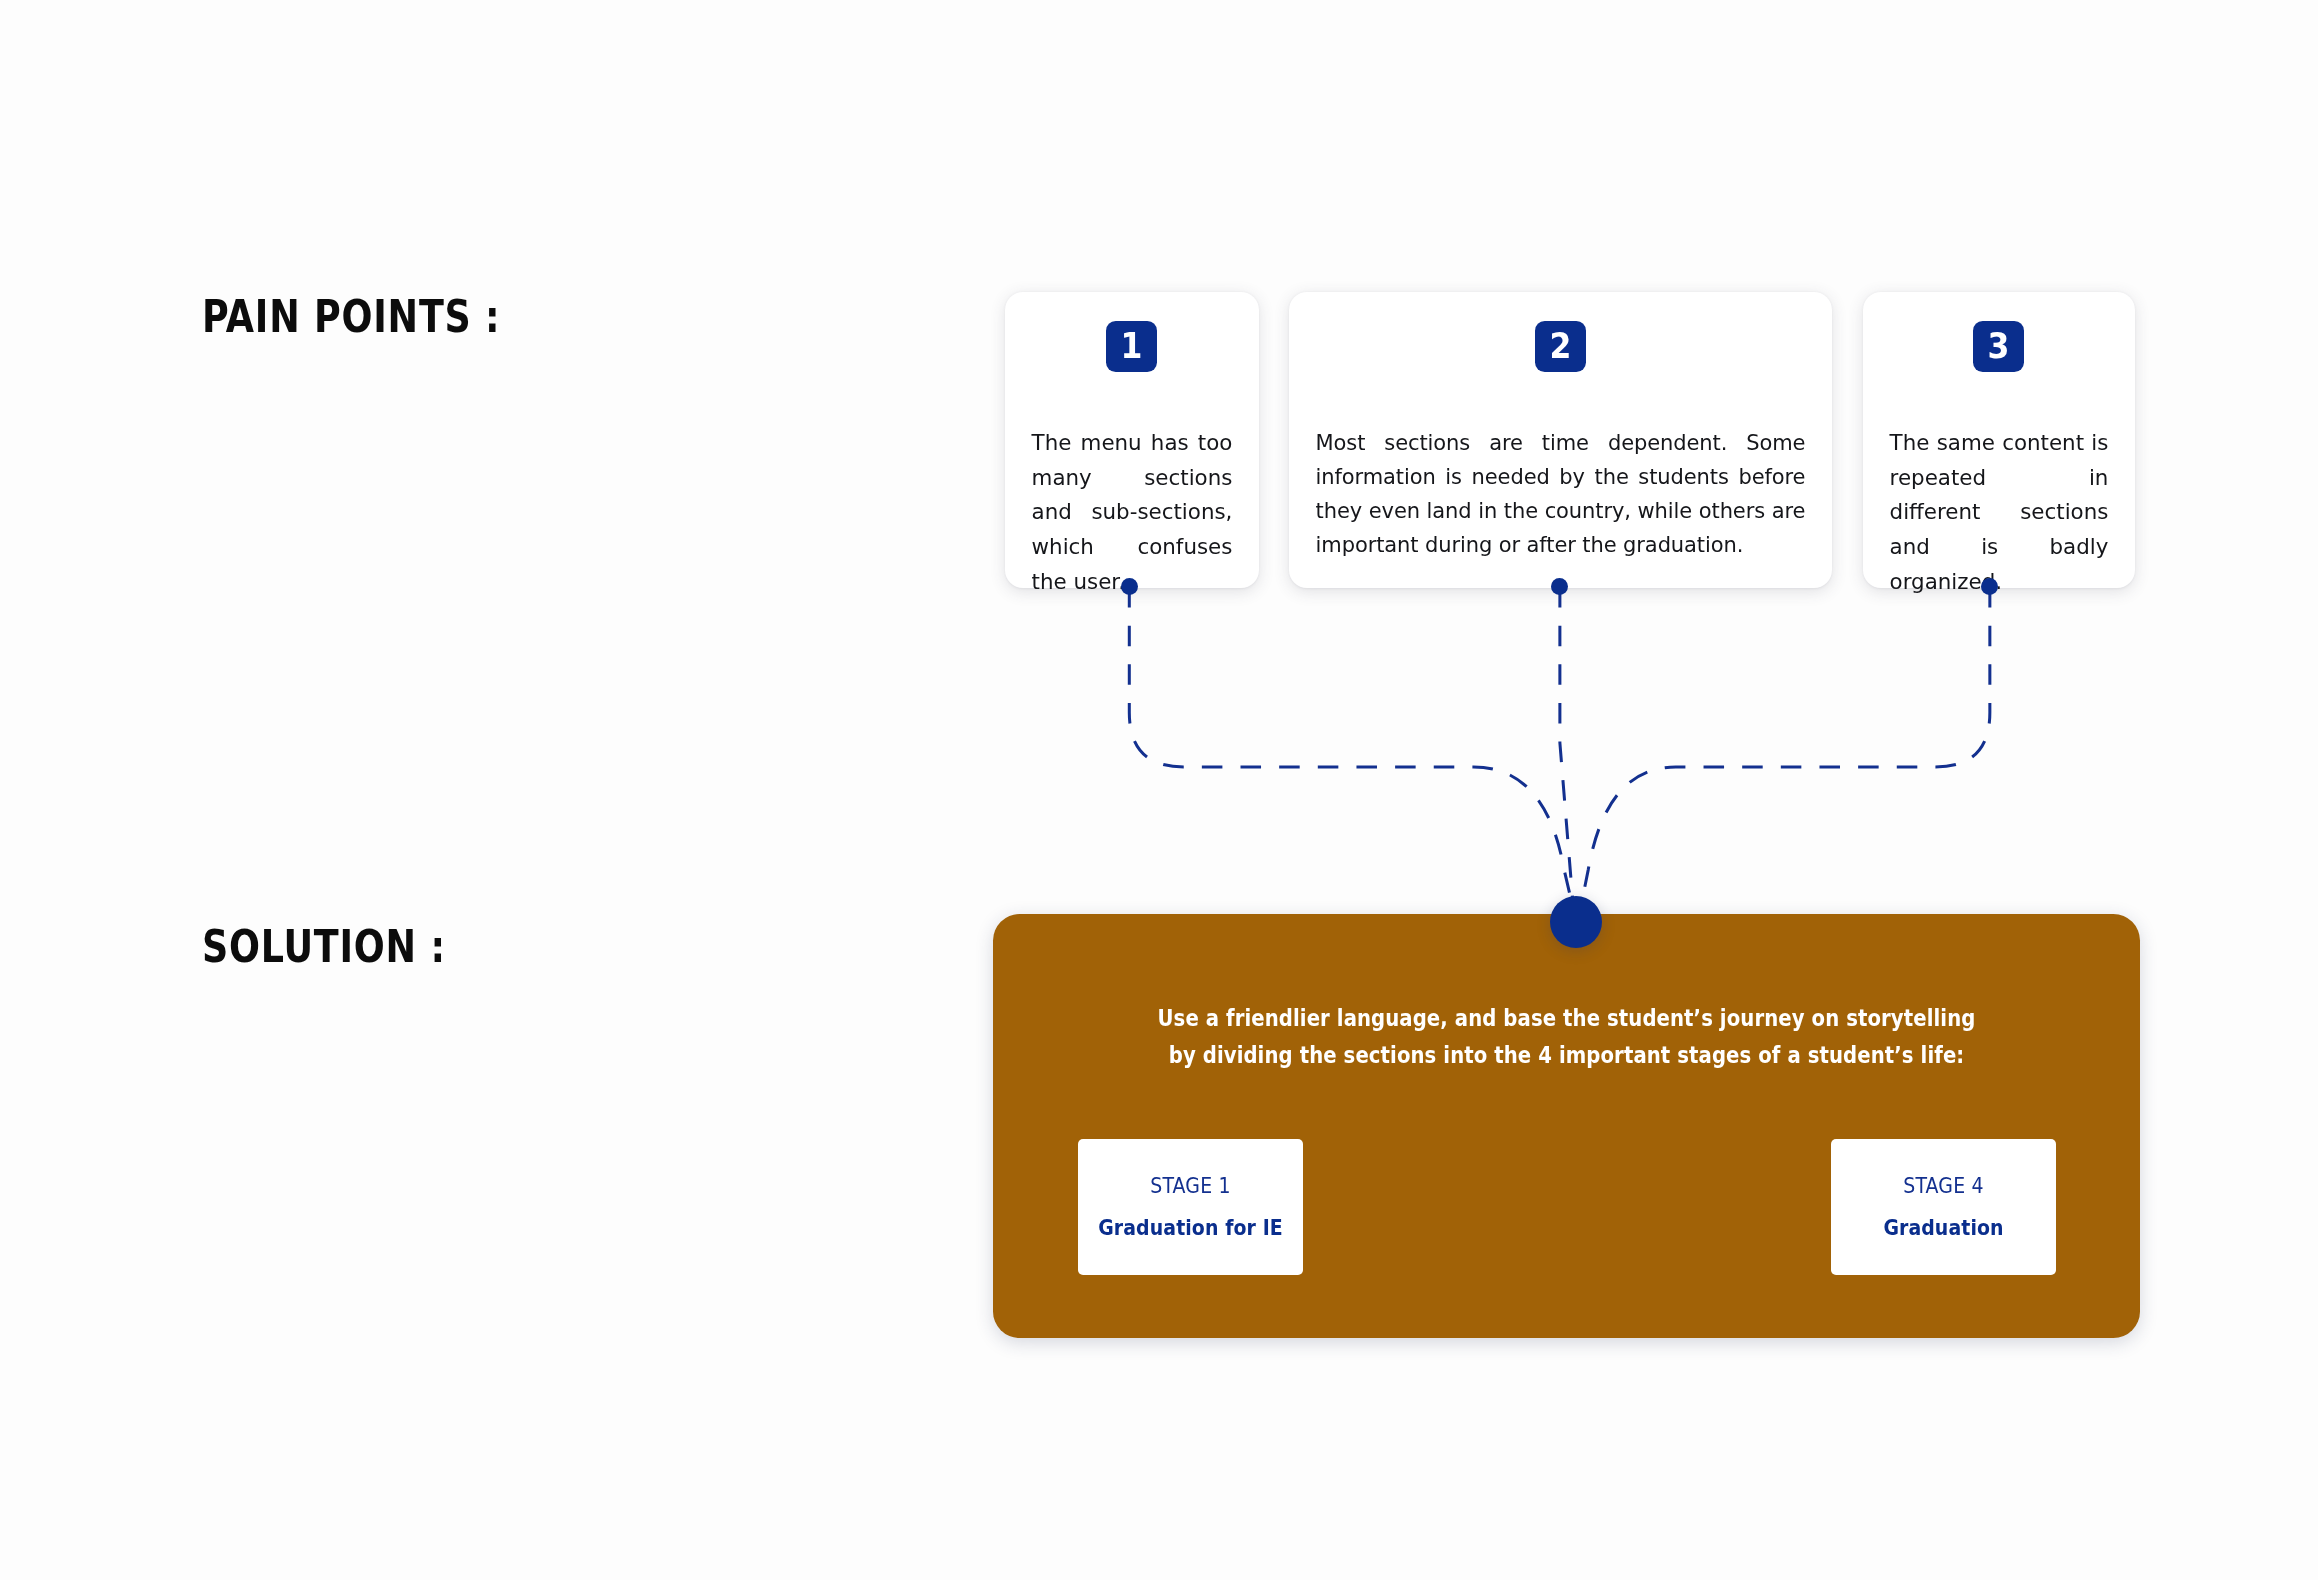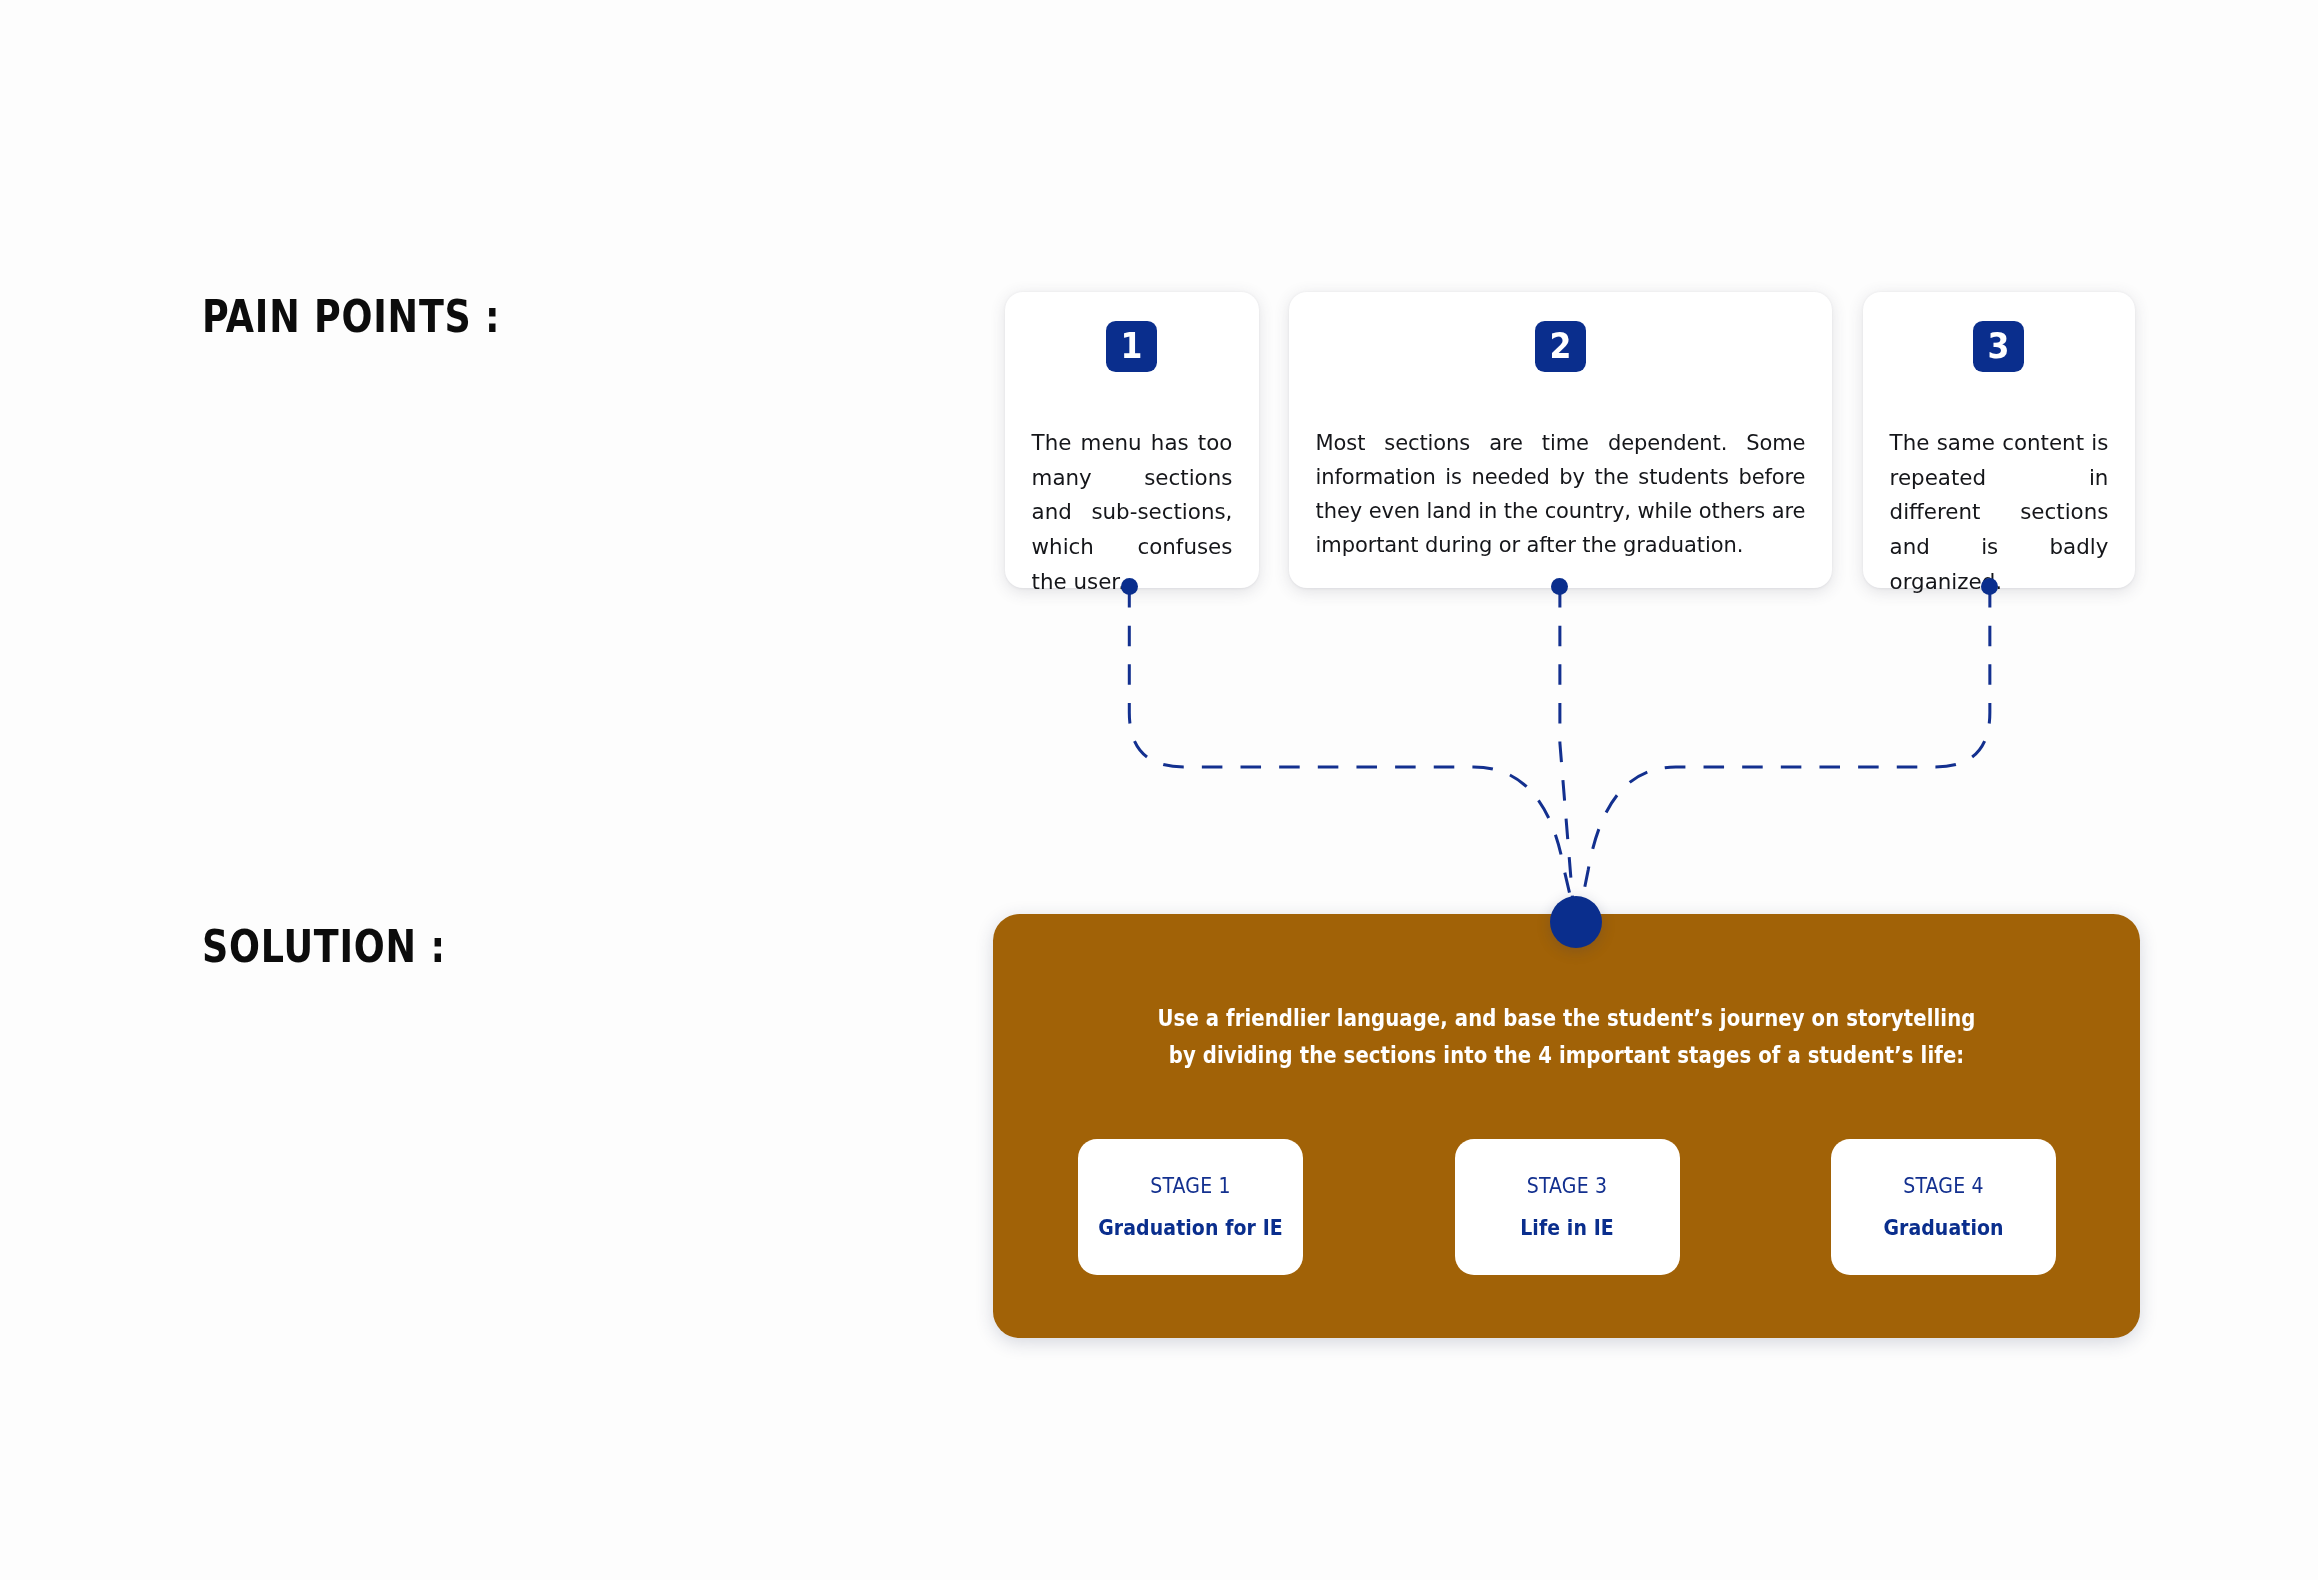--- a/index.html
+++ b/index.html
@@ -121,21 +121,21 @@
   #stage-row{
     position:absolute;
     left:85px;top:225px;
     width:978px;height:136px;
     display:flex;
     justify-content:space-between;
   }
   .stage-card{
     width:225px;height:136px;
     background:#ffffff;
-    border-radius:19px;
+    border-radius:5px;
     display:flex;flex-direction:column;
     align-items:center;justify-content:center;
     box-sizing:border-box;
   }
   .stage-label{
     font-family:"DejaVu Sans Condensed","Liberation Sans",sans-serif;
     font-size:21px;
     color:#13308f;
     font-weight:normal;
     letter-spacing:0.2px;
@@ -194,24 +194,20 @@
       <span class="line">Use a friendlier language, and base the student’s journey on storytelling</span>
       <span class="line">by dividing the sections into the 4 important stages of a student’s life:</span>
     </div>
 
     <div id="stage-row">
       <div class="stage-card">
         <div class="stage-label">STAGE 1</div>
         <div class="stage-title">Graduation for IE</div>
       </div>
       <div class="stage-card">
-        <div class="stage-label">STAGE 3</div>
-        <div class="stage-title">Life in IE</div>
-      </div>
-      <div class="stage-card">
         <div class="stage-label">STAGE 4</div>
         <div class="stage-title">Graduation</div>
       </div>
     </div>
 
   </div>
 
   <div id="hub-node"></div>
 
 </div>

